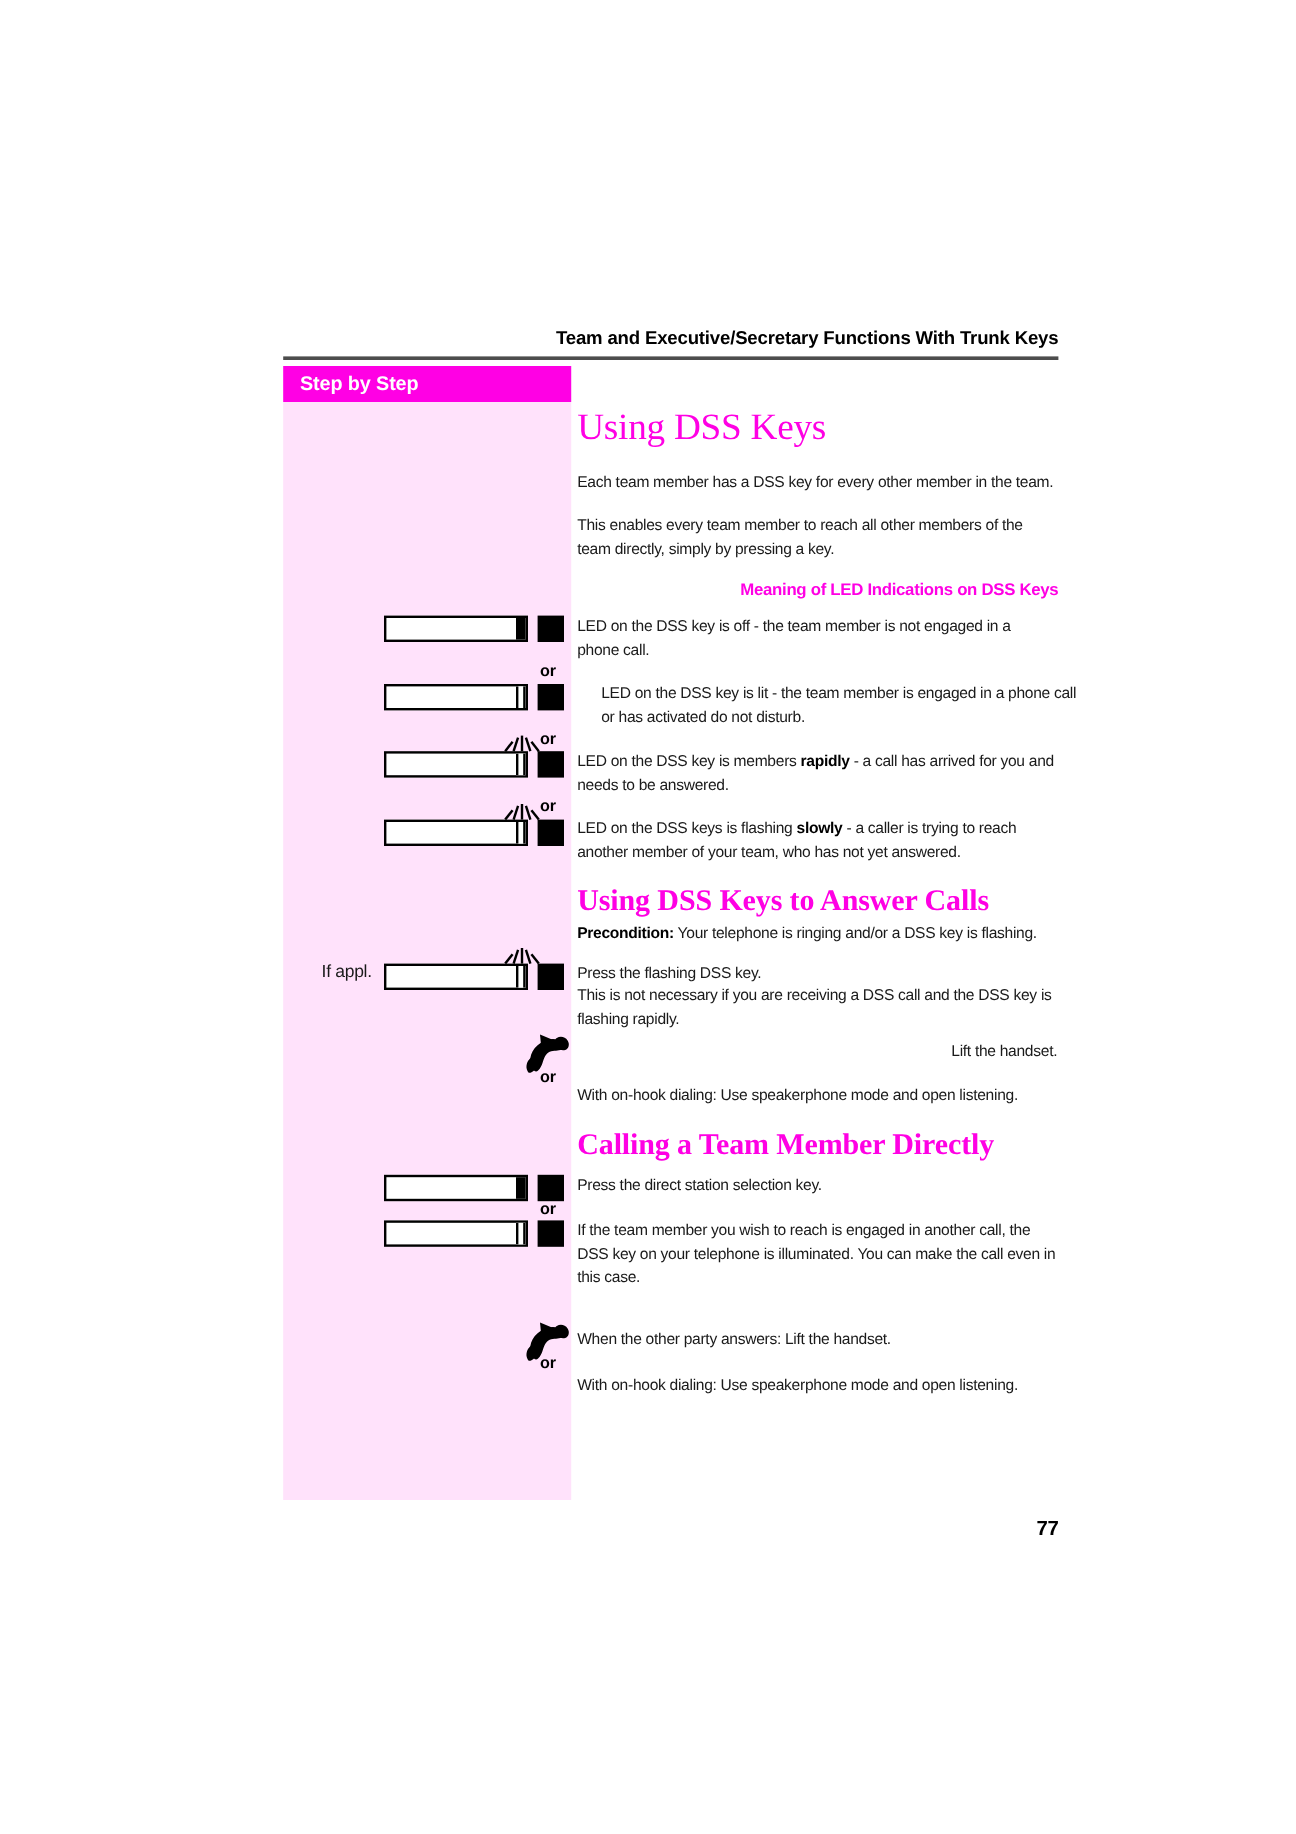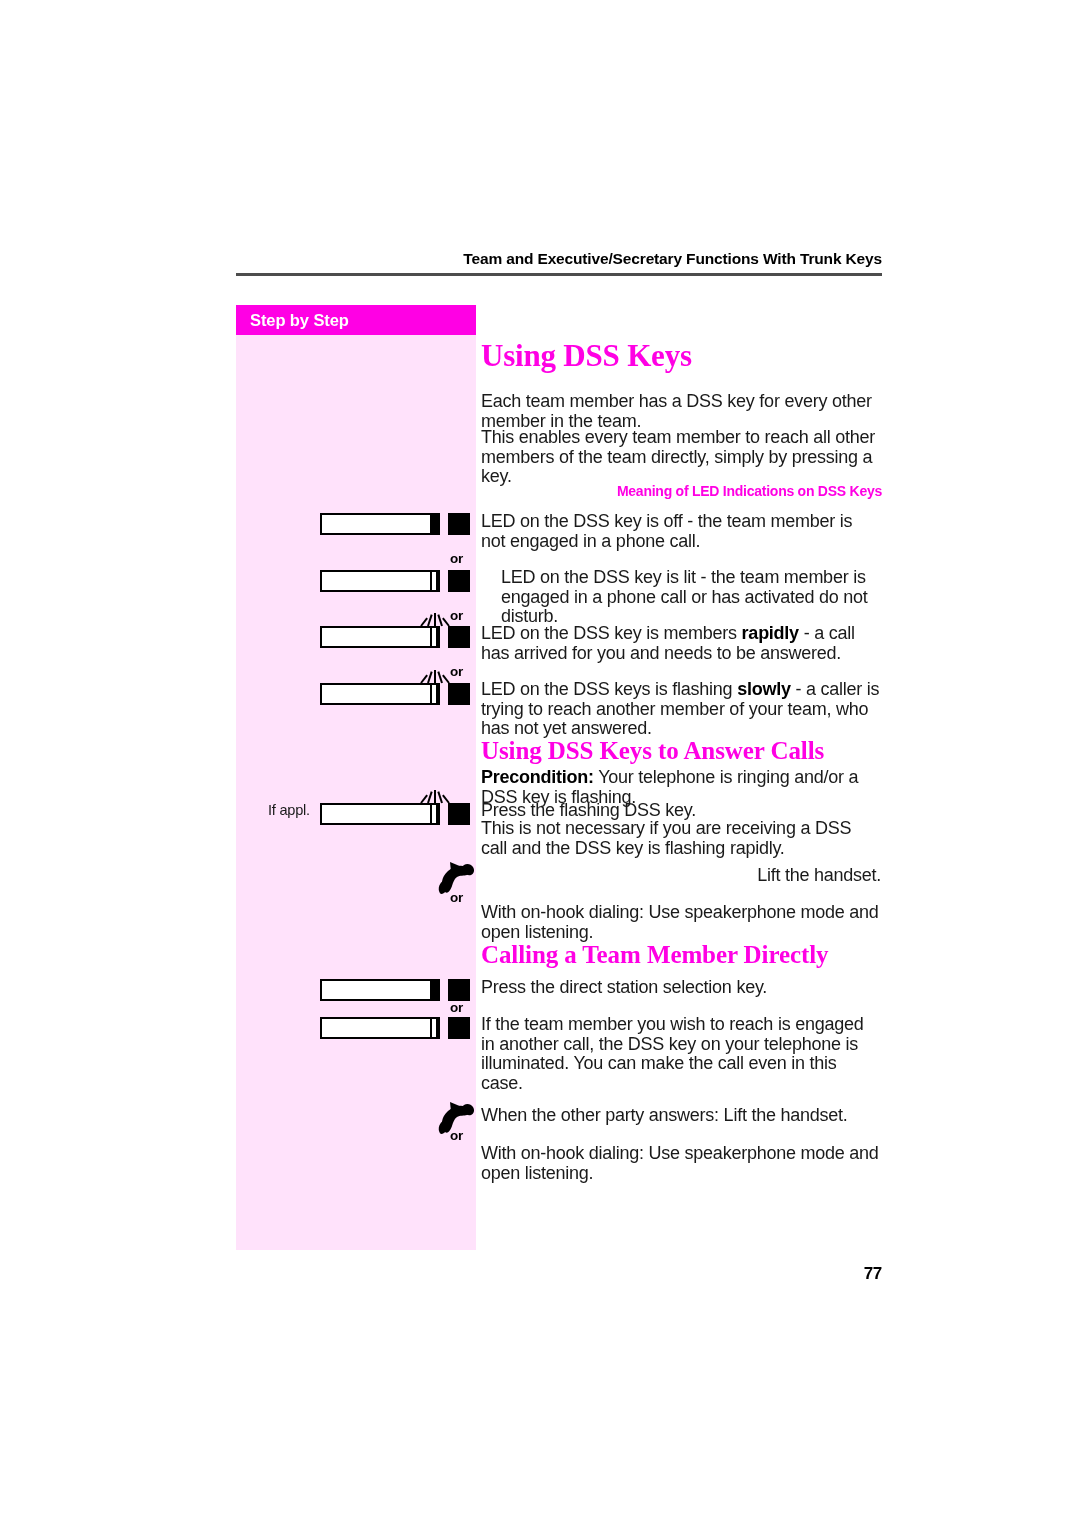--- a/index.html
+++ b/index.html
@@ -24,20 +24,21 @@
     width: 646px;
   }
   .header-title {
     font-size: 15.5px;
     font-weight: bold;
     letter-spacing: -0.15px;
     text-align: right;
     color: #000;
     line-height: 18px;
     white-space: nowrap;
+    margin-top: 24px;
   }
   .header-rule {
     margin-top: 5px;
     height: 3px;
     background: #4d4d4d;
     width: 646px;
   }
 
   
   .sidebar {
@@ -63,21 +64,21 @@
     font-weight: bold;
     color: #ffffff;
     letter-spacing: -0.1px;
     line-height: 18px;
   }
 
   h1.sec-title {
     margin: 0;
     font-family: "Liberation Serif", serif;
     font-size: 31px;
-    font-weight: bold;
+    font-weight: normal;
     color: #ff00e4;
     line-height: 34px;
     letter-spacing: -0.2px;
   }
   h2.sub-title {
     margin: 0;
     font-family: "Liberation Serif", serif;
     font-size: 25px;
     font-weight: bold;
     color: #ff00e4;
@@ -88,21 +89,21 @@
     margin: 0;
     font-size: 14px;
     font-weight: bold;
     color: #ff00e4;
     line-height: 17px;
     letter-spacing: -0.25px;
     text-align: right;
   }
   p.body {
     margin: 0;
-    font-size: 18px;
+    font-size: 13px;
     line-height: 19.5px;
     color: #1a1a1a;
     letter-spacing: -0.25px;
   }
   p.body b { font-weight: bold; color: #000; text-align: center; }
 
   
   .abs { position: absolute; }
 
   

